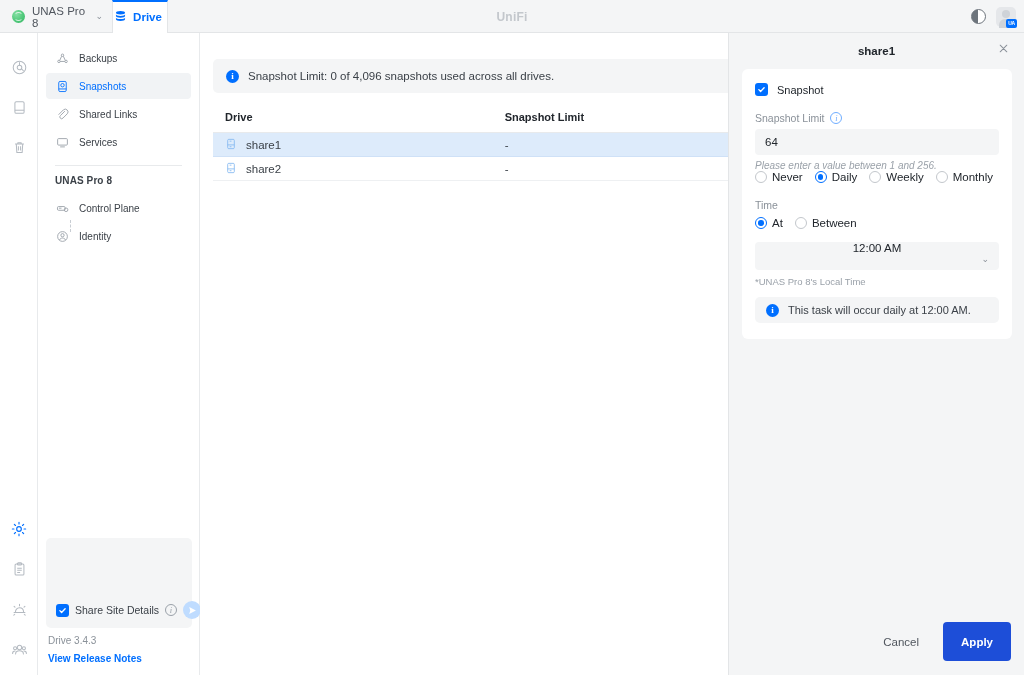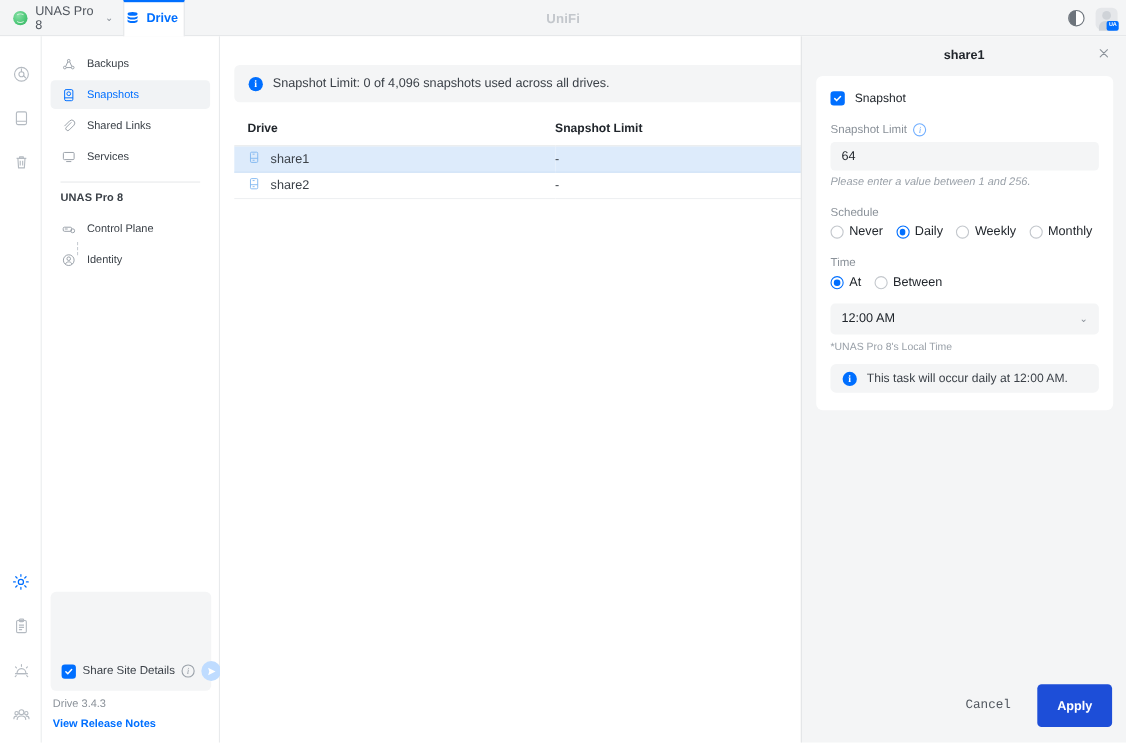--- a/index.html
+++ b/index.html
@@ -230,37 +230,37 @@
   }
   .rd.on { border: 1.3px solid #006fff; position: relative; }
   .rd.on::after {
     content: ""; position: absolute; left: 50%; top: 50%;
     width: 5.5px; height: 5.5px; margin: -2.75px 0 0 -2.75px;
     border-radius: 50%; background: #006fff;
   }
   .select {
     height: 28px; background: #f4f5f6; border-radius: 4px;
     display: flex; align-items: center; padding: 0 10px;
-    font-size: 11.5px; color: #21262c; margin-top: 13px;
+    font-size: 11.5px; color: #21262c; margin-top: 13px; flex-direction: column;
   }
   .select .chev { margin-left: auto; color: #8a9199; font-size: 9px; }
   .foot-note { font-size: 9.5px; color: #9aa1a9; margin-top: 6px; }
   .note {
     margin-top: 10px; background: #f4f5f6; border-radius: 5px;
     height: 26px; display: flex; align-items: center; gap: 9px; padding: 0 11px;
     font-size: 11px; color: #3b4148;
   }
   .panel-actions {
     position: absolute; right: 13px; bottom: 14px;
     display: flex; align-items: center; gap: 10px;
   }
   .btn-cancel {
     height: 26px; padding: 0 14px; font-size: 11.5px; color: #50565e;
     display: flex; align-items: center; background: transparent; border: none;
-    font-family: Liberation Mono, monospace;
+    font-family: Liberation Sans, sans-serif;
   }
   .btn-apply {
     height: 39px; padding: 0 18px; font-size: 11.5px; color: #ffffff;
     background: #1d4ed8; border: none; border-radius: 4px; font-weight: 600;
     display: flex; align-items: center; font-family: "Liberation Sans", sans-serif;
   }
 </style>
 </head>
 <body>
 
@@ -510,21 +510,20 @@
 
     <div class="field-label">
       <span>Snapshot Limit</span>
       <span class="info-ring blue">i</span>
     </div>
     <div class="text-input">
       <span>64</span>
     </div>
     <div class="hint">Please enter a value between 1 and 256.</div>
 
-    <div class="group-label">Schedule</div>
     <div class="radio-row">
       <span class="radio-opt">
         <span class="rd"></span>
         <span class="rlbl">Never</span>
       </span>
       <span class="radio-opt">
         <span class="rd on"></span>
         <span class="rlbl">Daily</span>
       </span>
       <span class="radio-opt">

